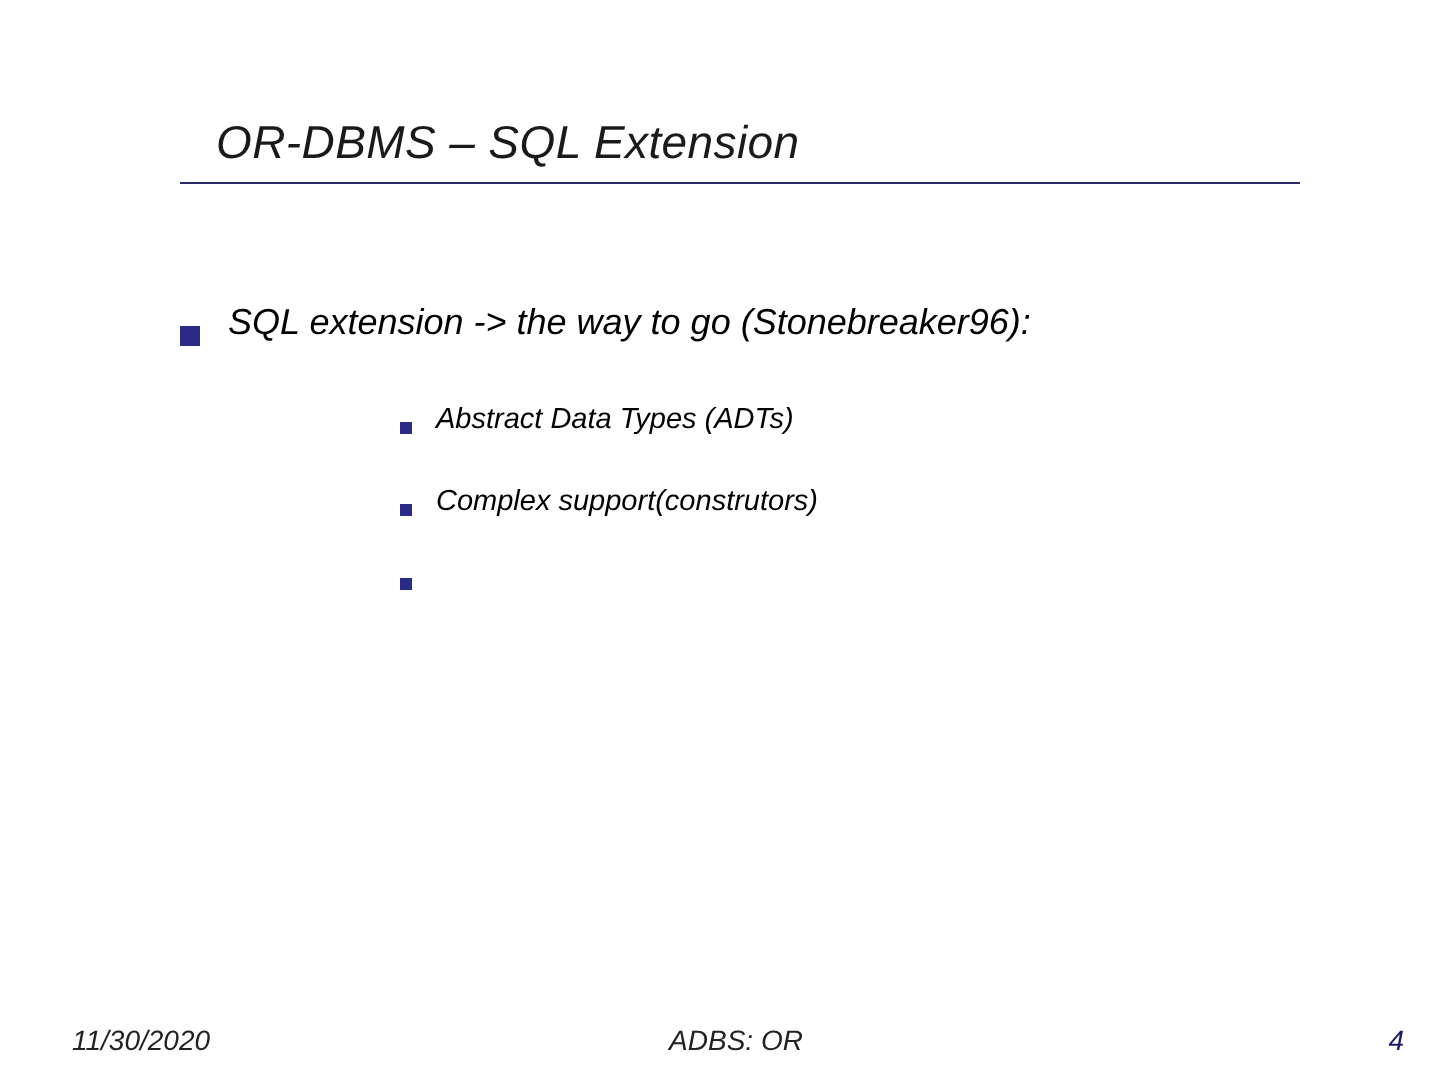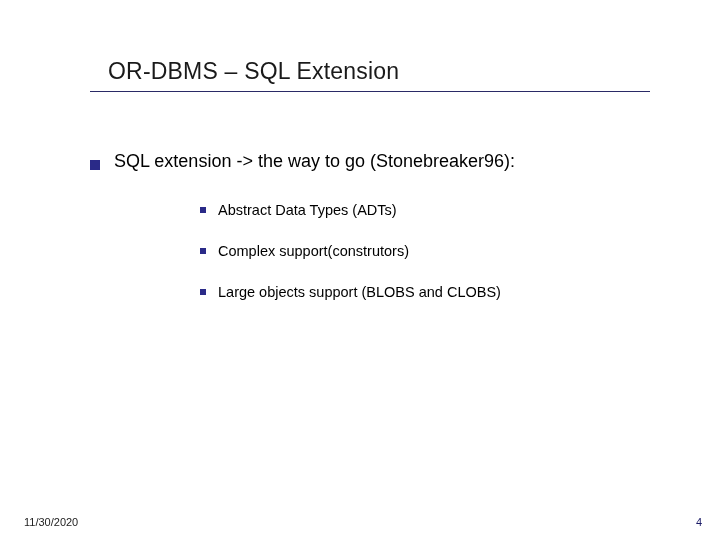--- a/index.html
+++ b/index.html
@@ -11,20 +11,21 @@
     font-family: Verdana, Geneva, sans-serif;
     color: #000;
     overflow: hidden;
     position: relative;
   }
   .slide {
     width: 720px;
     height: 540px;
     position: relative;
     box-sizing: border-box;
+    font-style: italic;
   }
   .title-wrap {
     position: absolute;
     top: 58px;
     left: 108px;
     right: 40px;
   }
   .title {
     font-size: 23px;
     font-weight: 400;
@@ -38,63 +39,63 @@
     width: 560px;
   }
   .content {
     position: absolute;
     top: 150px;
     left: 90px;
     right: 60px;
   }
   .lvl1 {
     display: flex;
-    align-items: center;
+    align-items: flex-end;
     margin-bottom: 28px;
   }
   .bullet-lg {
     width: 10px;
     height: 10px;
     background: #2a2a88;
     flex: none;
     margin-top: 6px;
     margin-right: 14px;
   }
   .lvl1-text {
     font-size: 18px;
     line-height: 1.3;
   }
   .sublist {
     margin-top: 8px;
     margin-left: 110px;
   }
   .lvl2 {
     display: flex;
-    align-items: flex-start;
+    align-items: center;
     margin-bottom: 22px;
   }
   .bullet-sm {
     width: 6px;
     height: 6px;
     background: #2a2a88;
     flex: none;
     margin-top: 6px;
     margin-right: 12px;
   }
   .lvl2-text {
     font-size: 14.5px;
     line-height: 1.3;
   }
   .footer {
     position: absolute;
     bottom: 12px;
-    left: 4px;
+    left: 16px;
     right: 0;
     height: 20px;
-    font-size: 11px;
+    font-size: 14px;
     color: #222;
   }
   .footer-date {
     position: absolute;
     left: 20px;
     bottom: 0;
   }
   .footer-center {
     position: absolute;
     left: 0;
@@ -131,24 +132,24 @@
       <div class="lvl2">
         <span class="bullet-sm"></span>
         <span class="lvl2-text">Abstract Data Types (ADTs)</span>
       </div>
       <div class="lvl2">
         <span class="bullet-sm"></span>
         <span class="lvl2-text">Complex support(construtors)</span>
       </div>
       <div class="lvl2">
         <span class="bullet-sm"></span>
-        <span class="lvl2-text">Large objects support (BLOBS and CLOBS)</span>
       </div>
     </div>
 
   </div>
 
   <div class="footer">
     <span class="footer-date">11/30/2020</span>
+    <span class="footer-center">ADBS: OR</span>
     <span class="footer-num">4</span>
   </div>
 
 </div>
 
 </body></html>

